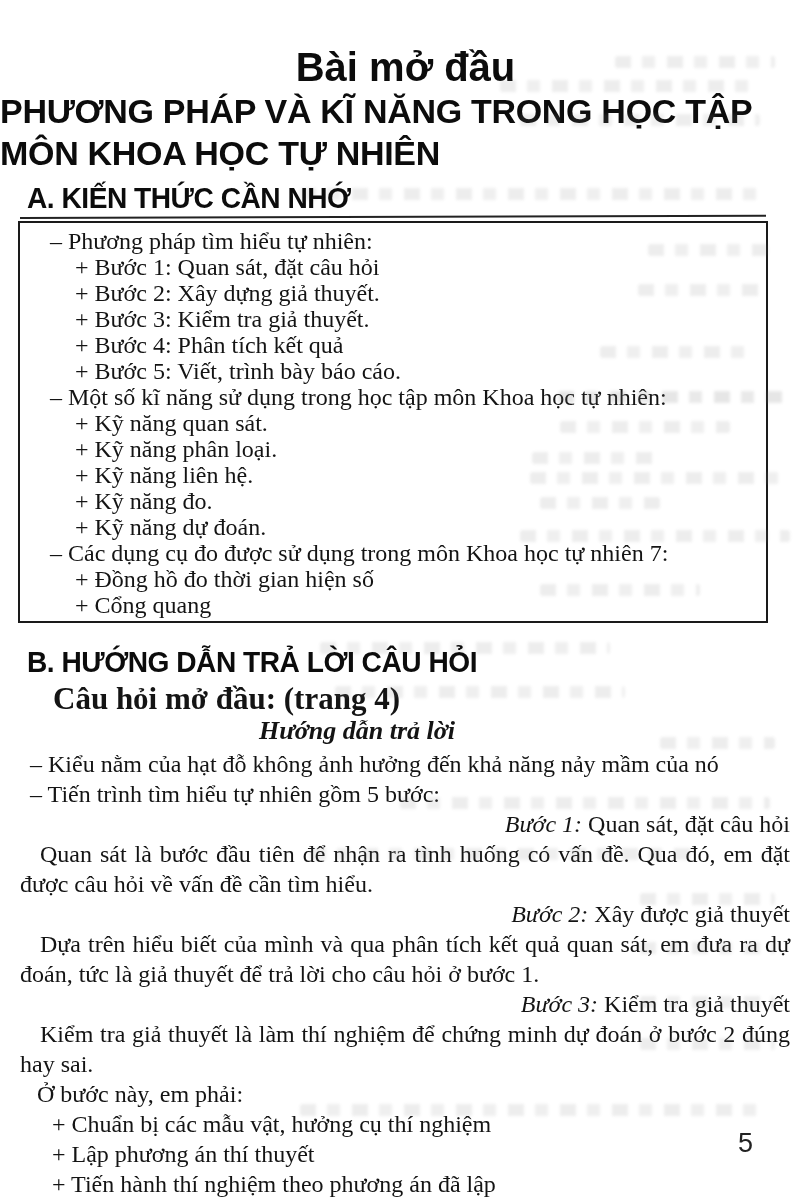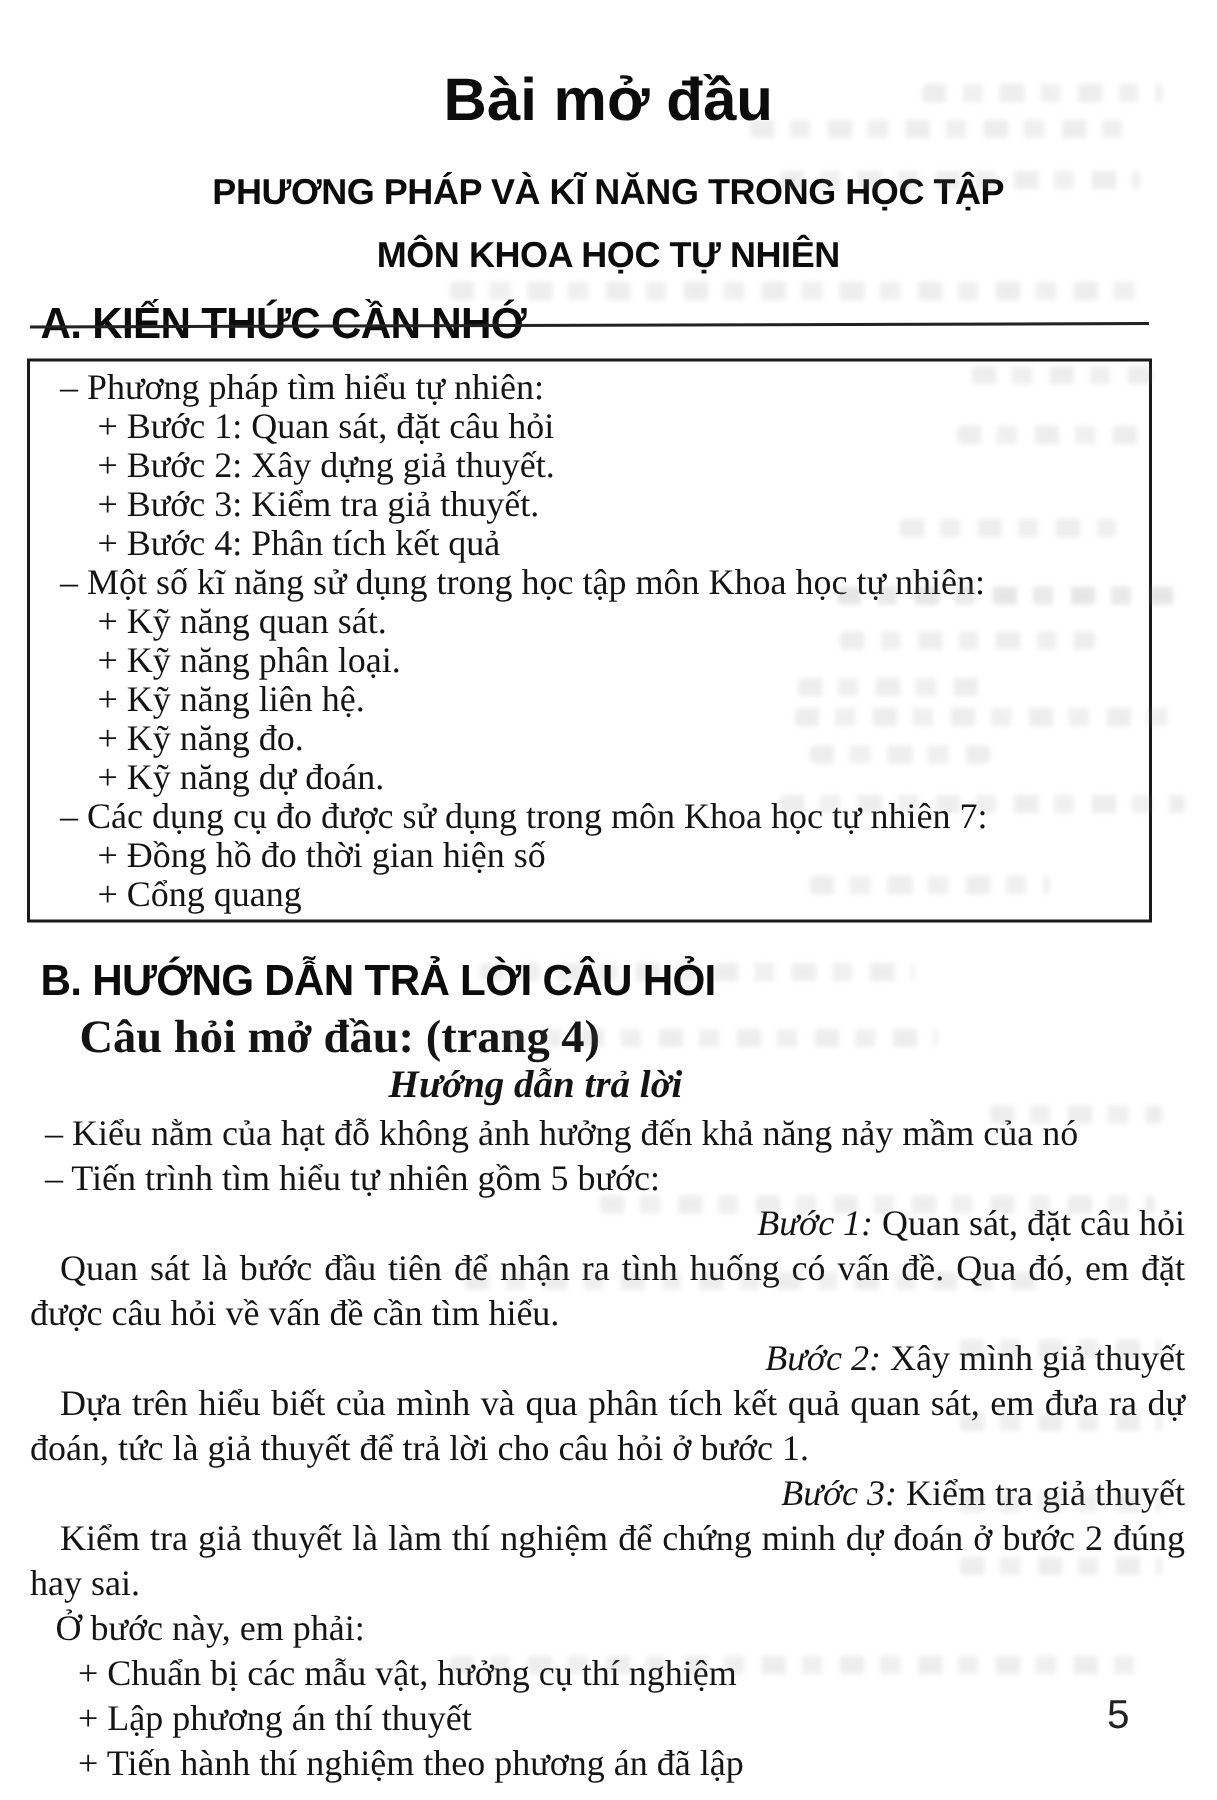--- a/index.html
+++ b/index.html
@@ -16,45 +16,45 @@
   
   .title{
     margin:44px 0 0 0;
     text-align:center;
     font-family:"Liberation Sans", sans-serif;
     font-weight:bold;
     font-size:40px;line-height:46px;
     letter-spacing:0px;color:#0c0c0c;
   }
   .subtitle{
-    margin:18px auto 0 auto;
-    text-align:center;
+    margin:0 auto 0 auto;
+    text-align:left;
     font-family:"Liberation Sans", sans-serif;
     font-weight:bold;
-    font-size:24px;line-height:42px;
+    font-size:34px;line-height:42px;
     letter-spacing:-0.3px;color:#0c0c0c;
   }
   .sec-heading{
     font-family:"Liberation Sans", sans-serif;
     font-weight:bold;
     font-size:29px;line-height:31px;
     letter-spacing:-0.5px;
     margin-left:27px;color:#0c0c0c;
     transform:scaleX(.97);transform-origin:left;
   }
   #headingA{margin-top:9px;}
   #headingB{margin-top:24px;}
 
   
   .kbox{
     box-sizing:border-box;
     margin:7px 0 0 18px;
     width:750px;
     border:2px solid #1a1a1a;
-    padding:5px 8px 3px 20px;
+    padding:5px 8px 3px 30px;
   }
   .box-topline{
     position:absolute;left:20px;top:217px;width:746px;height:2px;
     background:#222;transform:rotate(-0.18deg);transform-origin:left;
   }
   .kbox .item{
     font-size:24px;line-height:26px;
     white-space:nowrap;
   }
   .kbox .dash{margin-left:0;}
@@ -139,41 +139,42 @@
   </div>
 
   <div class="sec-heading" id="headingA">A. KIẾN THỨC CẦN NHỚ</div>
   <div class="box-topline"></div>
   <div class="kbox">
     <div class="item dash">– Phương pháp tìm hiểu tự nhiên:</div>
     <div class="item plus">+ Bước 1: Quan sát, đặt câu hỏi</div>
     <div class="item plus">+ Bước 2: Xây dựng giả thuyết.</div>
     <div class="item plus">+ Bước 3: Kiểm tra giả thuyết.</div>
     <div class="item plus">+ Bước 4: Phân tích kết quả</div>
+    <div class="item plus">+ Bước 5: Viết, trình bày báo cáo.</div>
     <div class="item dash">– Một số kĩ năng sử dụng trong học tập môn Khoa học tự nhiên:</div>
     <div class="item plus">+ Kỹ năng quan sát.</div>
     <div class="item plus">+ Kỹ năng phân loại.</div>
     <div class="item plus">+ Kỹ năng liên hệ.</div>
     <div class="item plus">+ Kỹ năng đo.</div>
     <div class="item plus">+ Kỹ năng dự đoán.</div>
     <div class="item dash">– Các dụng cụ đo được sử dụng trong môn Khoa học tự nhiên 7:</div>
     <div class="item plus">+ Đồng hồ đo thời gian hiện số</div>
     <div class="item plus">+ Cổng quang</div>
   </div>
 
   <div class="sec-heading" id="headingB">B. HƯỚNG DẪN TRẢ LỜI CÂU HỎI</div>
   <div class="b-sub">Câu hỏi mở đầu: (trang 4)</div>
   <div class="b-answer">Hướng dẫn trả lời</div>
 
   <div class="bodytext">
     <p class="dash">– Kiểu nằm của hạt đỗ không ảnh hưởng đến khả năng nảy mầm của nó</p>
     <p class="dash">– Tiến trình tìm hiểu tự nhiên gồm 5 bước:</p>
     <p class="step"><span class="lead">Bước 1:</span><span> Quan sát, đặt câu hỏi</span></p>
     <p class="para">Quan sát là bước đầu tiên để nhận ra tình huống có vấn đề. Qua đó, em đặt được câu hỏi về vấn đề cần tìm hiểu.</p>
-    <p class="step"><span class="lead">Bước 2:</span><span> Xây mình giả thuyết</span></p>
+    <p class="step"><span class="lead">Bước 2:</span><span> Xây được giả thuyết</span></p>
     <p class="para">Dựa trên hiểu biết của mình và qua phân tích kết quả quan sát, em đưa ra dự đoán, tức là giả thuyết để trả lời cho câu hỏi ở bước 1.</p>
     <p class="step"><span class="lead">Bước 3:</span><span> Kiểm tra giả thuyết</span></p>
     <p class="para">Kiểm tra giả thuyết là làm thí nghiệm để chứng minh dự đoán ở bước 2 đúng hay sai.</p>
     <p class="plain">Ở bước này, em phải:</p>
     <p class="plus">+ Chuẩn bị các mẫu vật, hưởng cụ thí nghiệm</p>
     <p class="plus">+ Lập phương án thí thuyết</p>
     <p class="plus">+ Tiến hành thí nghiệm theo phương án đã lập</p>
   </div>
 
   <div class="page-number">5</div>

